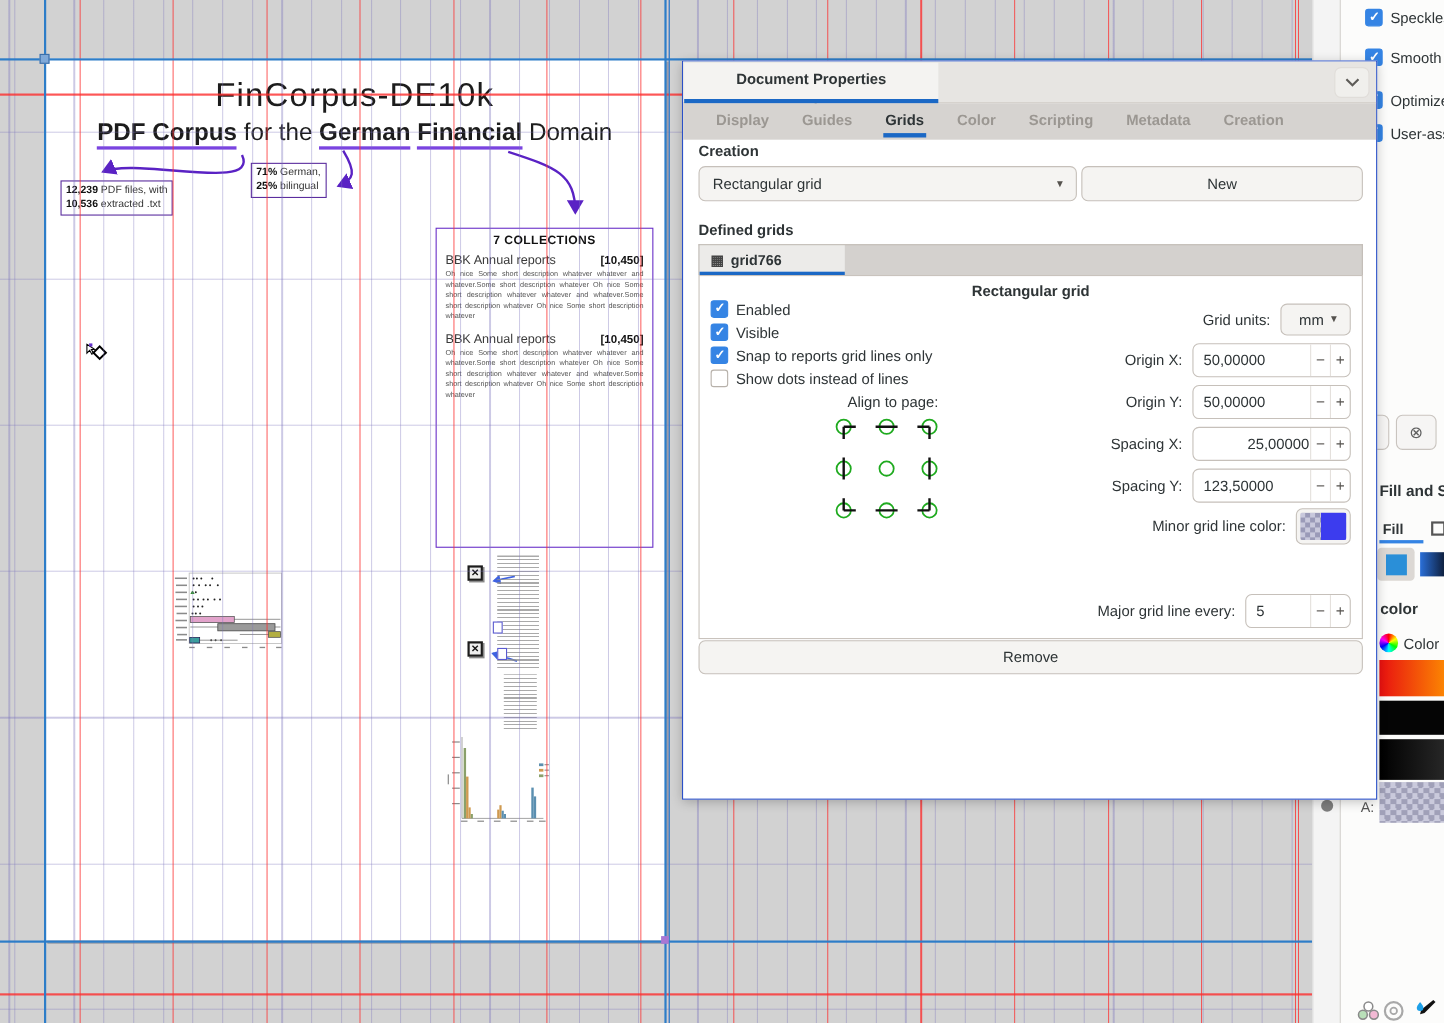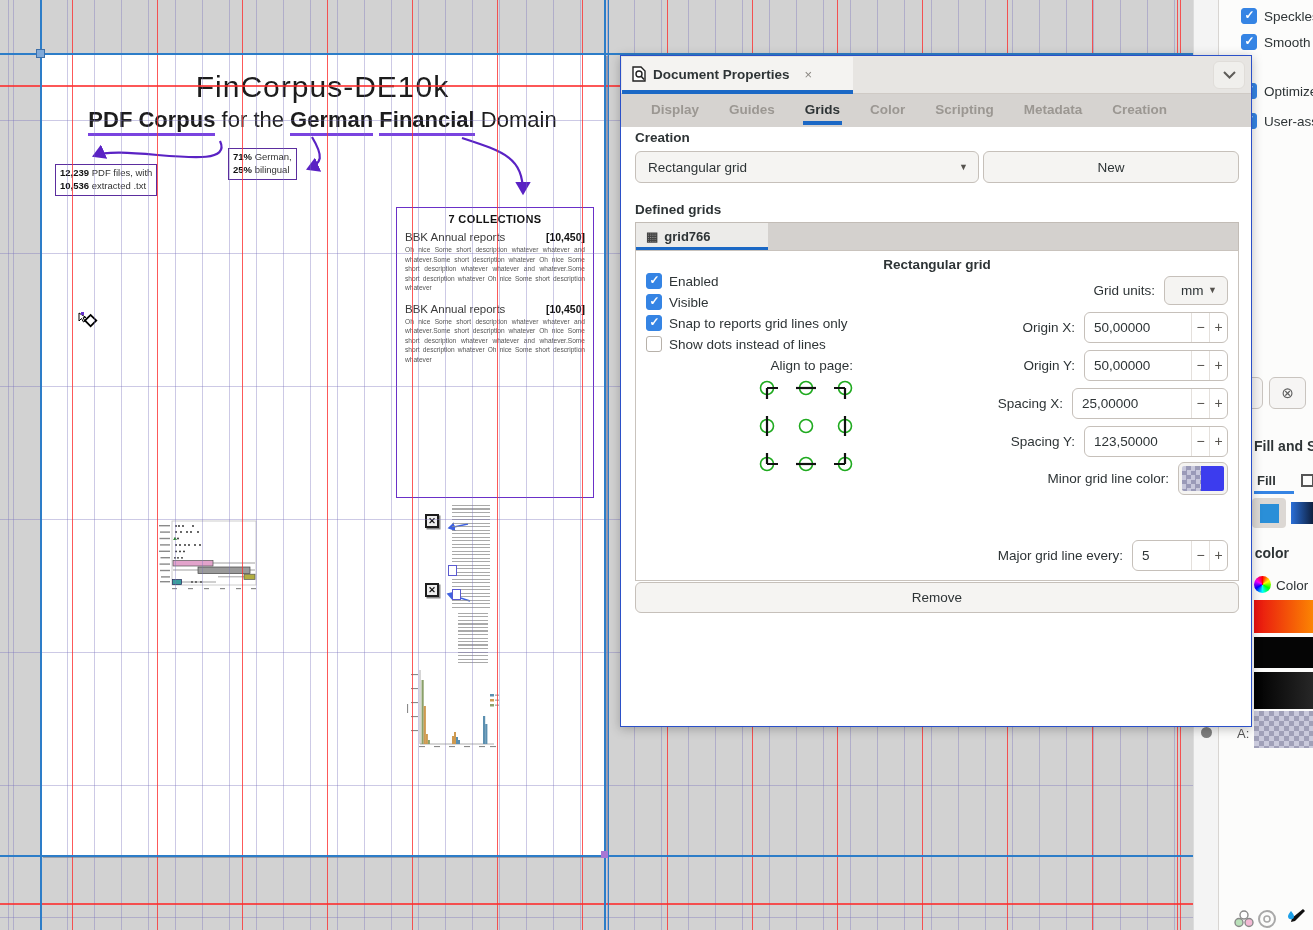--- a/index.html
+++ b/index.html
@@ -63,21 +63,21 @@
   .rp-header { position:absolute; font-size:14px; font-weight:700; color:#2e3436; white-space:nowrap; }
   .rp-tab { position:absolute; font-size:13px; font-weight:700; color:#2e3436; }
   .rp-tab-underline { position:absolute; height:3px; background:#3584e4; }
   .swatch { position:absolute; left:35px; width:70px; }
 
   
   #dialog { position:absolute; left:620px; top:55px; width:632px; height:672px; background:#ffffff;
     border:1px solid #2b50c8; box-shadow:0 2px 10px rgba(0,0,0,.25); }
   #dlg-titlebar { position:absolute; left:0; top:0; width:630px; height:38px; background:#e7e5e2; border-bottom:1px solid #cfcac5; }
   #dlg-tab { position:absolute; left:1px; top:1px; width:231px; height:34px; background:#f4f3f1;
-    display:flex; align-items:center; gap:7px; padding:0 10px; font-size:13.5px; font-weight:700; color:#2e3436; }
+    display:flex; align-items:center; gap:7px; padding:0 10px; font-size:13.5px; font-weight:700; color:#2e3436;flex-direction:column; }
   #dlg-tab .x { color:#8a8782; font-weight:400; margin-left:8px; font-size:13px; }
   #dlg-tab-underline { position:absolute; left:1px; top:34px; width:231px; height:4px; background:#1b68c5; }
   #dlg-collapse { position:absolute; right:6px; top:5px; width:32px; height:28px; background:#f0efec;
     border:1px solid #e0ddd9; border-radius:6px; display:flex; align-items:center; justify-content:center; color:#5e5c58; }
   #dlg-tabs-row { position:absolute; left:0; top:38px; width:630px; height:33px; background:#d6d3d0;
     display:flex; align-items:center; gap:26px; padding:0 28px; font-size:13.5px; font-weight:700; color:#9b9792; }
   #dlg-tabs-row .tab { padding:6px 2px 8px; }
   #dlg-tabs-row .tab.active { color:#2e3436; border-bottom:4px solid #1b68c5; padding-bottom:4px; }
   .section-label { position:absolute; font-size:13.5px; font-weight:700; color:#2e3436; }
   .gtk-btn { position:absolute; background:#f5f4f2; border:1px solid #c6c0ba; border-radius:6px;
@@ -296,21 +296,21 @@
 
   <div id="vscroll">
     <div class="thumb"></div>
   </div>
 
   <div id="right-panel">
     <div class="rp-cbrow" style="top:8px;">
       <span class="cb checked"></span>
       <span>Speckles</span>
     </div>
-    <div class="rp-cbrow" style="top:34px;">
+    <div class="rp-cbrow" style="top:44px;">
       <span class="cb checked"></span>
       <span>Smooth</span>
     </div>
     <div class="rp-cbrow" style="top:83px;">
       <span class="cb checked"></span>
       <span>Optimize</span>
     </div>
     <div class="rp-cbrow" style="top:113px;">
       <span class="cb checked"></span>
       <span>User-ass</span>
@@ -480,21 +480,21 @@
       <div class="gc-row" style="top:98px;">
         <span class="lbl">Origin Y:</span>
         <div class="spin" style="width:144px;">
           <span class="val">50,00000</span>
           <span class="sbtn">−</span>
           <span class="sbtn">+</span>
         </div>
       </div>
       <div class="gc-row" style="top:136px;">
         <span class="lbl">Spacing X:</span>
-        <div class="spin" style="width:156px;">
+        <div class="spin" style="width:144px;padding-left:40px;">
           <span class="val">25,00000</span>
           <span class="sbtn">−</span>
           <span class="sbtn">+</span>
         </div>
       </div>
       <div class="gc-row" style="top:174px;">
         <span class="lbl">Spacing Y:</span>
         <div class="spin" style="width:144px;">
           <span class="val">123,50000</span>
           <span class="sbtn">−</span>

